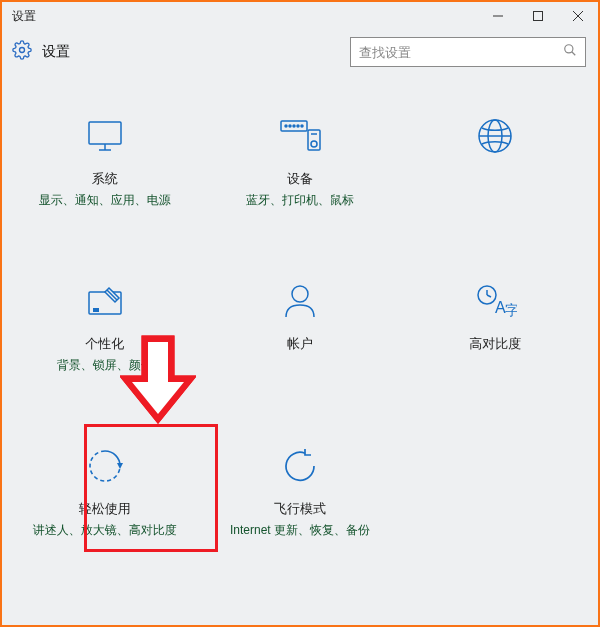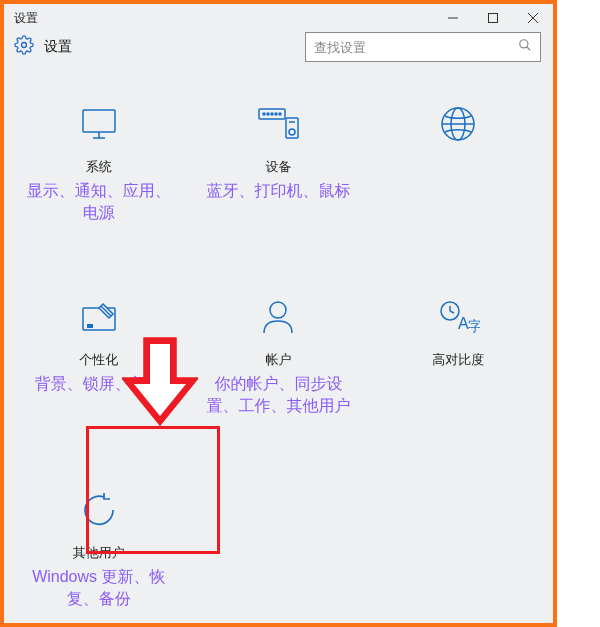--- a/index.html
+++ b/index.html
@@ -4,24 +4,24 @@
 <style>
   * { box-sizing: border-box; margin: 0; padding: 0; }
   body {
     font-family: "Microsoft YaHei", "Segoe UI", sans-serif;
     background: #ffffff;
     width: 600px;
     height: 627px;
     overflow: hidden;
   }
   .window {
-    width: 557px;
+    width: 600px;
     height: 627px;
     background: #eef0f2;
-    border: 4px solid #f97316;
+    border: 2px solid #f97316;
     display: flex;
     flex-direction: column;
   }
   .titlebar {
     height: 28px;
     display: flex;
     align-items: center;
     justify-content: space-between;
     padding: 0 0 0 10px;
     font-size: 12px;
@@ -108,22 +108,22 @@
     color: #1a6fc4;
     margin-bottom: 12px;
   }
   .tile-title {
     font-size: 13px;
     color: #222;
     margin-bottom: 4px;
     font-weight: 500;
   }
   .tile-desc {
-    font-size: 16px;
-    color: #8b5cf6;
+    font-size: 12px;
+    color: #14532d;
     line-height: 1.4;
     padding: 0 4px;
   }
   .annotation-arrow {
     position: absolute;
     pointer-events: none;
   }
   .annotation-box {
     position: absolute;
     border: 3px solid #ee1b24;
@@ -238,47 +238,57 @@
       </div>
 
       <div class="tile">
         <div class="tile-icon">
           <svg width="34" height="36" viewBox="0 0 34 36" fill="none" stroke="currentColor" stroke-width="1.5">
             <circle cx="17" cy="11" r="8"></circle>
             <path d="M3 34 C3 25, 9 22, 17 22 C25 22, 31 25, 31 34"></path>
           </svg>
         </div>
         <div class="tile-title">帐户</div>
-        <div class="tile-desc">你的帐户、同步设置、工作、其他用户</div>
       </div>
 
       <div class="tile">
         <div class="tile-icon">
           <svg width="44" height="36" viewBox="0 0 44 36" fill="none" stroke="currentColor" stroke-width="1.5">
             <circle cx="14" cy="12" r="9"></circle>
             <line x1="14" y1="7" x2="14" y2="12"></line>
               <line x1="14" y1="12" x2="18" y2="14"></line>
             <text x="22" y="30" font-size="16" fill="currentColor" stroke="none" font-family="sans-serif">A</text>
             <text x="32" y="32" font-size="14" fill="currentColor" stroke="none" font-family="sans-serif">字</text>
           </svg>
         </div>
         <div class="tile-title">高对比度</div>
       </div>
 
+      <div class="tile">
+        <div class="tile-icon">
+          <svg width="38" height="38" viewBox="0 0 38 38" fill="none" stroke="currentColor" stroke-width="1.6">
+            <path d="M19 4 A15 15 0 1 0 34 19" stroke-dasharray="4 3"></path>
+            <path d="M19 4 A15 15 0 0 1 34 19"></path>
+            <polygon points="31,16 37,16 34,22" fill="currentColor" stroke="none"></polygon>
+          </svg>
+        </div>
+        <div class="tile-title">轻松使用</div>
+        <div class="tile-desc">讲述人、放大镜、高对比度</div>
+      </div>
 
 
       <div class="tile">
         <div class="tile-icon">
           <svg width="38" height="38" viewBox="0 0 38 38" fill="none" stroke="currentColor" stroke-width="1.7">
             <path d="M33 19 A14 14 0 1 1 24 6.2"></path>
             <polyline points="24,2 24,8 30,8"></polyline>
           </svg>
         </div>
-        <div class="tile-title">其他用户</div>
-        <div class="tile-desc">Windows 更新、恢复、备份</div>
+        <div class="tile-title">飞行模式</div>
+        <div class="tile-desc">Internet 更新、恢复、备份</div>
       </div>
 
     </div>
   </div>
 
   <svg class="annotation-arrow" style="left:118px; top:332px;" width="76" height="92">
     <g fill="none" stroke="#ee1b24" stroke-width="5">
       <polygon points="24,4 52,4 52,44 72,44 38,86 4,44 24,44" fill="#ee1b24" stroke="#ee1b24"></polygon>
       <polygon points="28,8 48,8 48,48 64,48 38,80 12,48 28,48" fill="#ffffff" stroke="none"></polygon>
       <polygon points="24,4 52,4 52,44 72,44 38,86 4,44 24,44" fill="none" stroke="#ee1b24"></polygon>

